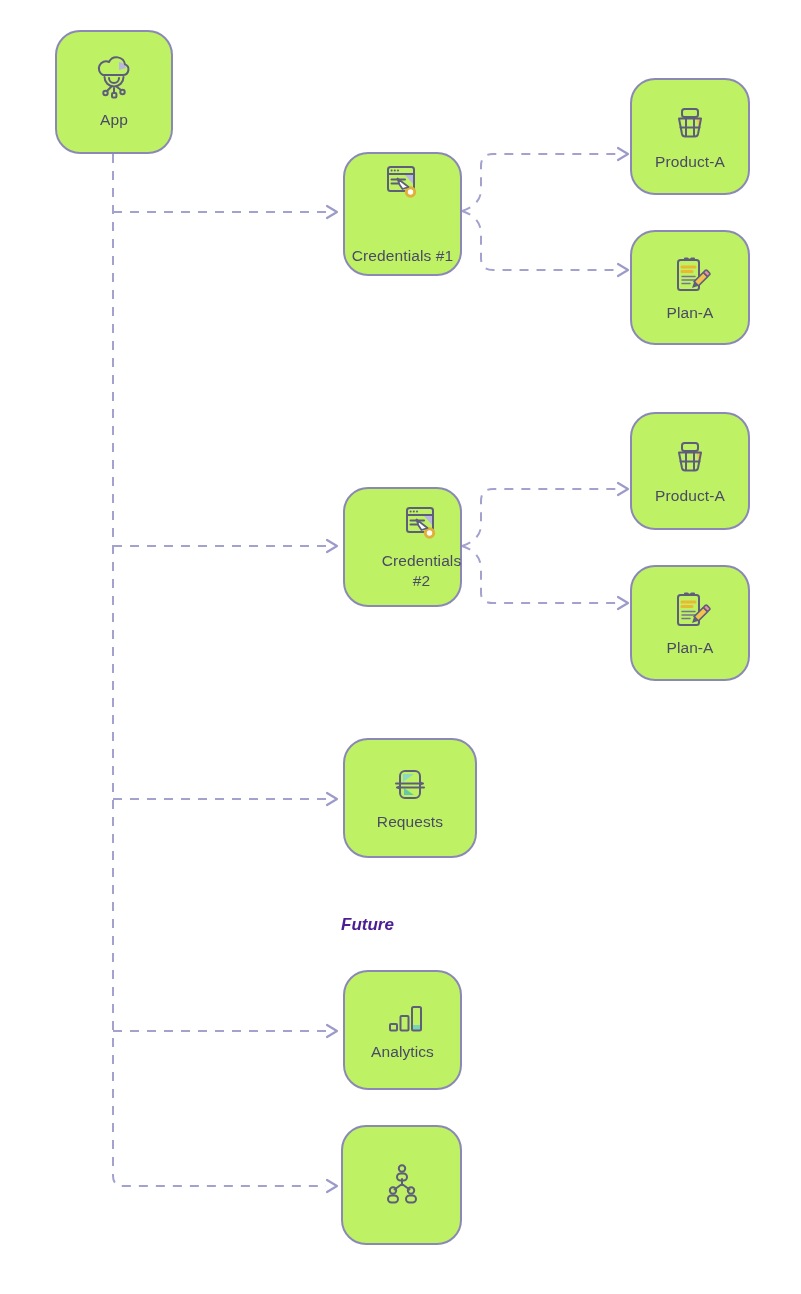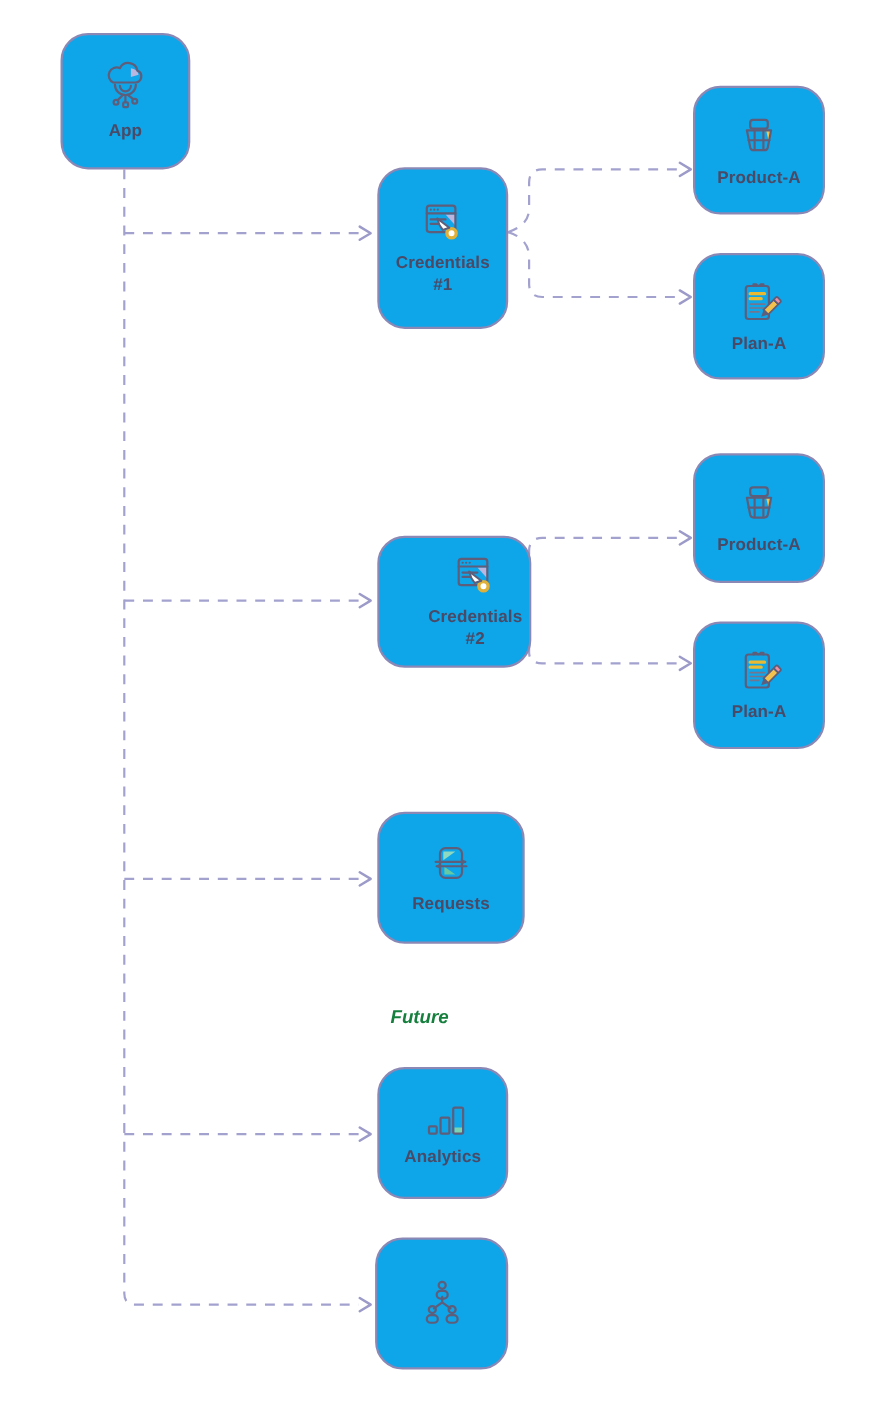--- a/index.html
+++ b/index.html
@@ -5,42 +5,42 @@
   html,body{margin:0;padding:0;}
   body{
     width:801px;height:1294px;position:relative;background:#ffffff;
     font-family:"Liberation Sans","DejaVu Sans",sans-serif;overflow:hidden;
   }
   #connector-layer{position:absolute;left:0;top:0;z-index:1;}
   .edge{fill:none;stroke:#a3a2cf;stroke-width:2;stroke-dasharray:9 8;}
   .arrowhead{fill:none;stroke:#9b9ac9;stroke-width:2.2;stroke-linecap:round;stroke-linejoin:round;}
   .node{
     position:absolute;z-index:2;box-sizing:border-box;
-    background:#0ea5e9;border:2px solid #8b88b6;border-radius:25px;
+    background:#bef264;border:2px solid #8b88b6;border-radius:25px;
     display:flex;flex-direction:column;align-items:center;justify-content:center;
-    gap:4px;padding:8px 6px;text-align:center;font-weight:bold;
+    gap:4px;padding:8px 6px;text-align:center;
   }
   .node .label{
     color:#4a4a66;font-size:15.5px;line-height:1.28;letter-spacing:.1px;
   }
   .icon{display:block;}
   
   .n-app{left:55px;top:30px;width:118px;height:124px;}
-  .n-cred1{left:343px;top:152px;width:119px;height:147px;}
+  .n-cred1{left:343px;top:152px;width:119px;height:124px;justify-content:space-between;}
   .n-prod1{left:630px;top:78px;width:120px;height:117px;}
   .n-plan1{left:630px;top:230px;width:120px;height:115px;}
-  .n-cred2{left:343px;top:487px;width:140px;height:120px;padding-left:44px;}
+  .n-cred2{left:343px;top:487px;width:119px;height:120px;padding-left:44px;}
   .n-prod2{left:630px;top:412px;width:120px;height:118px;}
   .n-plan2{left:630px;top:565px;width:120px;height:116px;}
   .n-req{left:343px;top:738px;width:134px;height:120px;}
   .n-ana{left:343px;top:970px;width:119px;height:120px;text-align:right;}
   .n-team{left:341px;top:1125px;width:121px;height:120px;}
   .section-label{
-    position:absolute;left:355px;top:915px;z-index:2;
-    color:#15803d;font-size:17px;font-weight:bold;font-style:italic;
+    position:absolute;left:341px;top:915px;z-index:2;
+    color:#4c1d95;font-size:17px;font-weight:bold;font-style:italic;
   }
   
   .ic{stroke:#5e5e7a;stroke-width:2;fill:none;stroke-linecap:round;stroke-linejoin:round;}
   .ic-thin{stroke:#75758e;stroke-width:1.5;fill:none;stroke-linecap:round;}
 </style>
 </head>
 <body>
 
 <svg id="connector-layer" width="801" height="1294" viewBox="0 0 801 1294">
 

